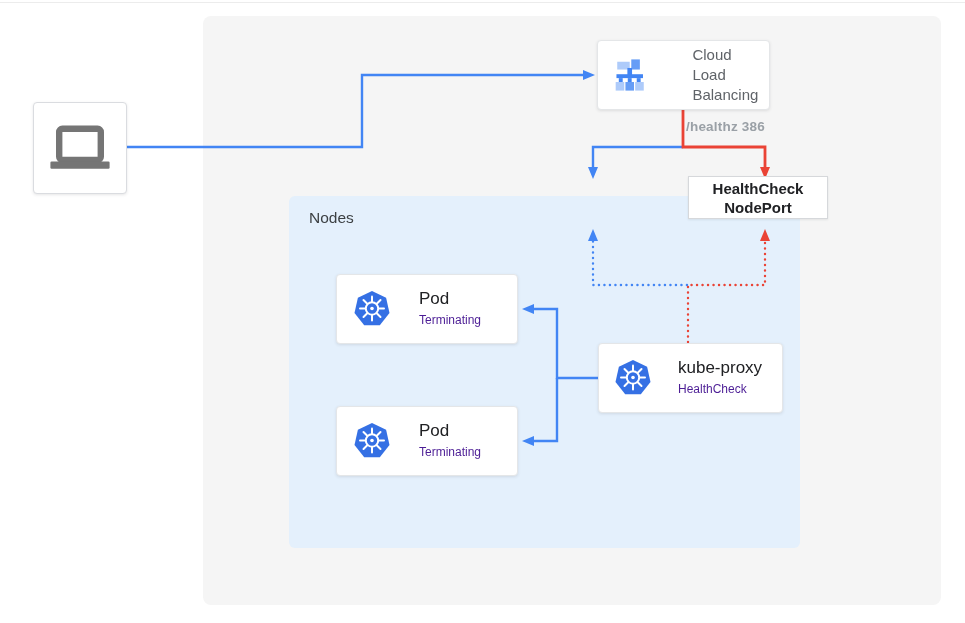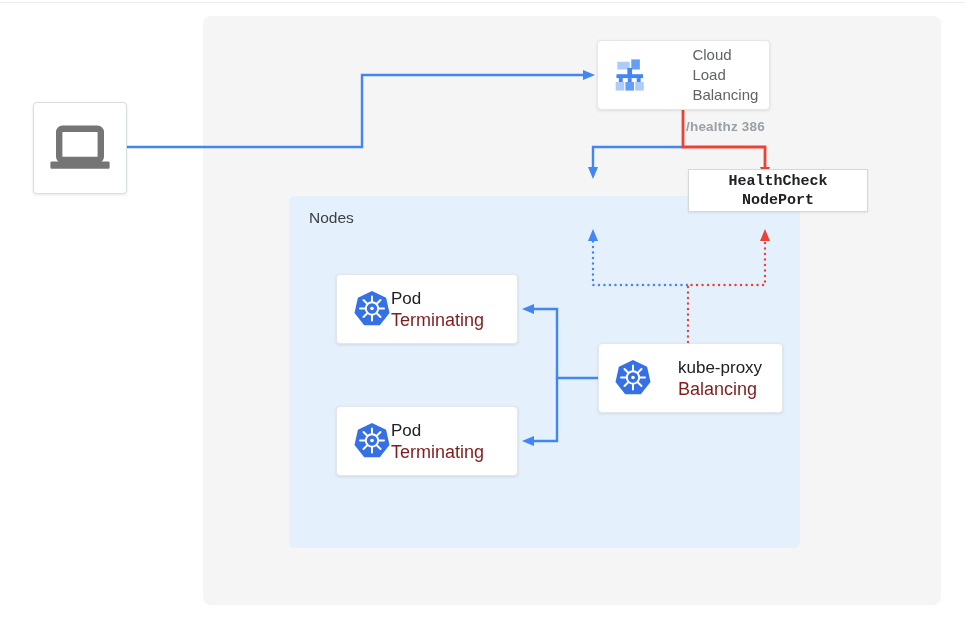--- a/index.html
+++ b/index.html
@@ -20,29 +20,29 @@
   .clb-card { left:597px; top:40px; width:173px; height:70px; padding-left:13px; gap:16px; }
   .clb-text { font-size:15px; color:#5f6368; line-height:20px; width:90px;margin-left:28px; }
   .healthz { position:absolute; left:686px; top:119px; font-size:13.5px; font-weight:bold;
              color:#9aa0a6; letter-spacing:.2px; }
 
   .port-box { position:absolute; width:149px; height:43px; background:#fff;
               border:1px solid #d6d8db; box-shadow:0 1px 2px rgba(60,64,67,.10);
               display:flex; align-items:center; justify-content:center; text-align:center;
               font-size:15px; font-weight:bold; color:#202124; line-height:19px; }
   .nodeport-box { left:518px; top:181px; }
-  .hc-box { left:688px; top:169px; width:180px;font-family:Liberation Mono, monospace; }
+  .hc-box { left:688px; top:176px; width:140px; }
   .hc-box .lbl { width:120px; }
 
-  .entity-card { padding-left:16px; }
+  .entity-card { padding-left:16px; gap:28px; }
   .pod1 { left:336px; top:274px; width:182px; height:70px; }
   .pod2 { left:336px; top:406px; width:182px; height:70px; }
   .kproxy { left:598px; top:343px; width:185px; height:70px; padding-left:15px; gap:26px; }
   .entity-title { font-size:17px; color:#202124; line-height:23px; }
-  .entity-sub { font-size:18px; color:#7f1d1d; line-height:21px; }
+  .entity-sub { font-size:12px; color:#4c1d95; line-height:21px; }
   .k8s-icon { width:38px; height:38px; flex:0 0 auto; }
 </style>
 </head>
 <body>
 
 <div class="canvas">
 
   <div class="top-divider"></div>
   <div class="panel"></div>
 
@@ -148,17 +148,17 @@
         <line x1="19" y1="6.5" x2="19" y2="30.5"></line>
         <line x1="7" y1="18.5" x2="31" y2="18.5"></line>
         <line x1="10.5" y1="10" x2="27.5" y2="27"></line>
         <line x1="27.5" y1="10" x2="10.5" y2="27"></line>
       </g>
       <circle cx="19" cy="18.5" r="6.2" fill="#3570e4" stroke="#fff" stroke-width="2"></circle>
       <circle cx="19" cy="18.5" r="1.8" fill="#fff"></circle>
     </svg>
     <div>
       <div class="entity-title">kube-proxy</div>
-      <div class="entity-sub">Balancing</div>
+      <div class="entity-sub">HealthCheck</div>
     </div>
   </div>
 
 </div>
 
 </body></html>

